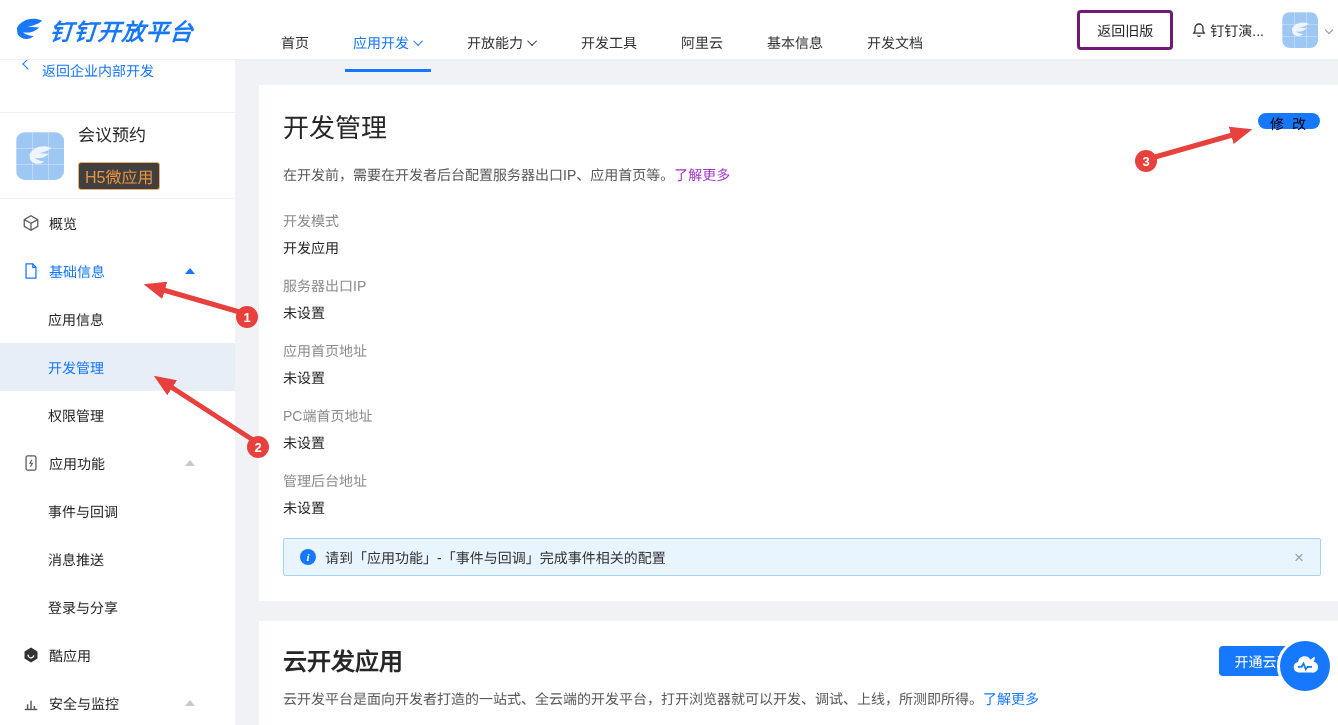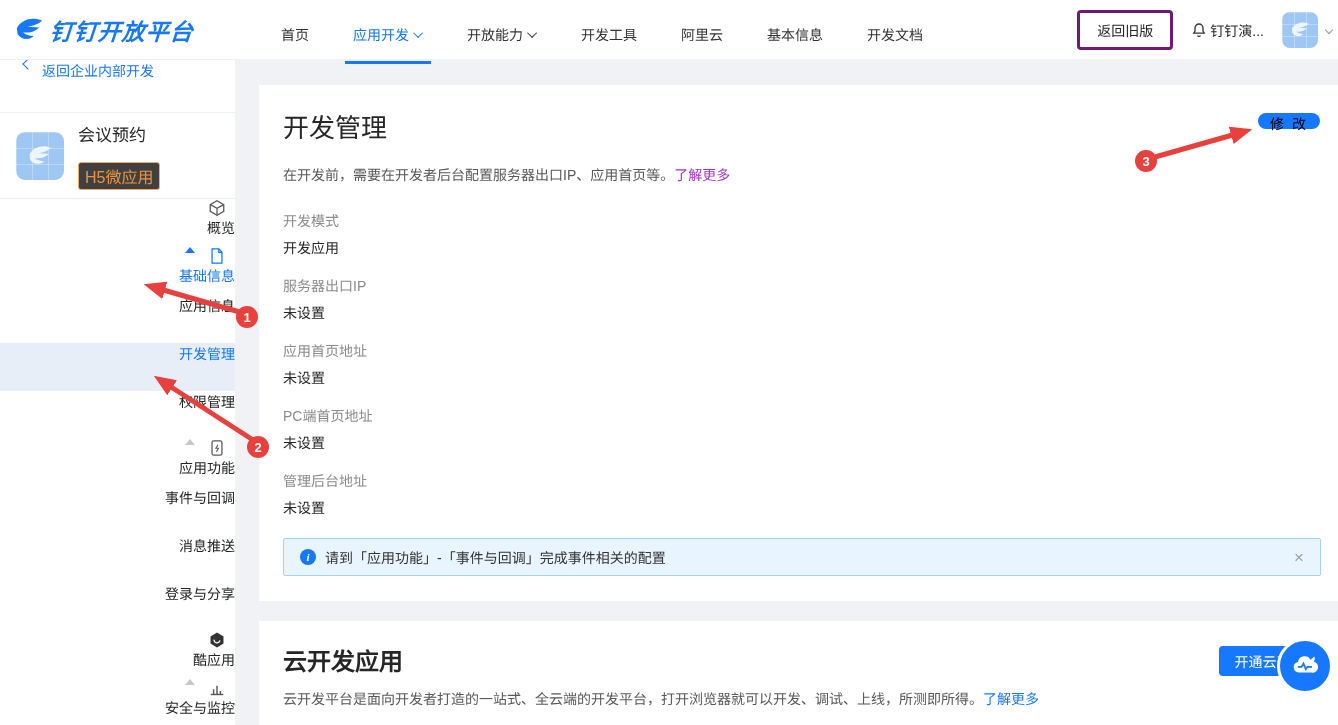--- a/index.html
+++ b/index.html
@@ -11,21 +11,21 @@
   
   .header {
     position:absolute; top:0; left:0; width:1338px; height:60px;
     background:#fff; border-bottom:1px solid #f0f0f0; z-index:20;
   }
   .logo { position:absolute; left:14px; top:0; height:60px; display:flex; align-items:center; gap:6px; }
   .logo-text {
     font-size:23px; font-weight:800; font-style:italic; color:#1778fb;
     letter-spacing:1px; transform:skewX(-4deg);
   }
-  .nav { position:absolute; left:281px; top:4px; height:60px; display:flex; align-items:center; gap:44px; }
+  .nav { position:absolute; left:281px; top:12px; height:60px; display:flex; align-items:center; gap:44px; }
   .nav-item { position:relative; height:60px; display:flex; align-items:center; gap:5px; color:#333; cursor:pointer; white-space:nowrap; }
   .nav-item.active { color:#1677ff; }
   .nav-item.active .underline {
     position:absolute; left:-8px; right:-8px; bottom:0; height:3px; background:#1677ff;
   }
   .chev { width:7px; height:7px; border-left:1.5px solid currentColor; border-bottom:1.5px solid currentColor;
     transform:rotate(-45deg) translateY(-2px); display:inline-block; margin-left:2px; }
   .header-right { position:absolute; right:6px; top:0; height:60px; display:flex; align-items:center; gap:18px; }
   .btn-old {
     background:#fff; border:3px solid #701a75; border-radius:4px; padding:7px 17px;
@@ -52,21 +52,21 @@
     width:48px; height:48px; border-radius:9px; background:#9fc7f3; display:flex; align-items:center; justify-content:center;
     background-image:linear-gradient(rgba(255,255,255,.3) 1px, transparent 1px),linear-gradient(90deg, rgba(255,255,255,.3) 1px, transparent 1px);
     background-size:16px 16px;
   }
   .app-name { font-size:17px; color:#262626; margin-bottom:16px; }
   .app-badge {
     display:inline-block; font-size:16px; color:#eb9341; border:1px solid #f0ad63;
     border-radius:3px; padding:1px 6px; background:#404040;
   }
   .menu-item {
-    height:48px; display:flex; align-items:flex-end; padding-left:22px; position:relative; cursor:pointer; color:#262626;flex-direction:column;
+    height:48px; display:flex; align-items:center; padding-left:22px; position:relative; cursor:pointer; color:#262626;
   }
   .menu-item .mi-icon { width:18px; height:18px; margin-right:9px; display:flex; }
   .menu-item.sub { padding-left:48px; }
   .menu-item.blue { color:#1677ff; }
   .menu-item.selected { background:#e8eef8; color:#1677ff; }
   .caret-up {
     position:absolute; right:40px; width:0; height:0;
     border-left:5px solid transparent; border-right:5px solid transparent; border-bottom:6px solid #1677ff;
   }
   .caret-up.gray { border-bottom-color:#c9c9c9; }

